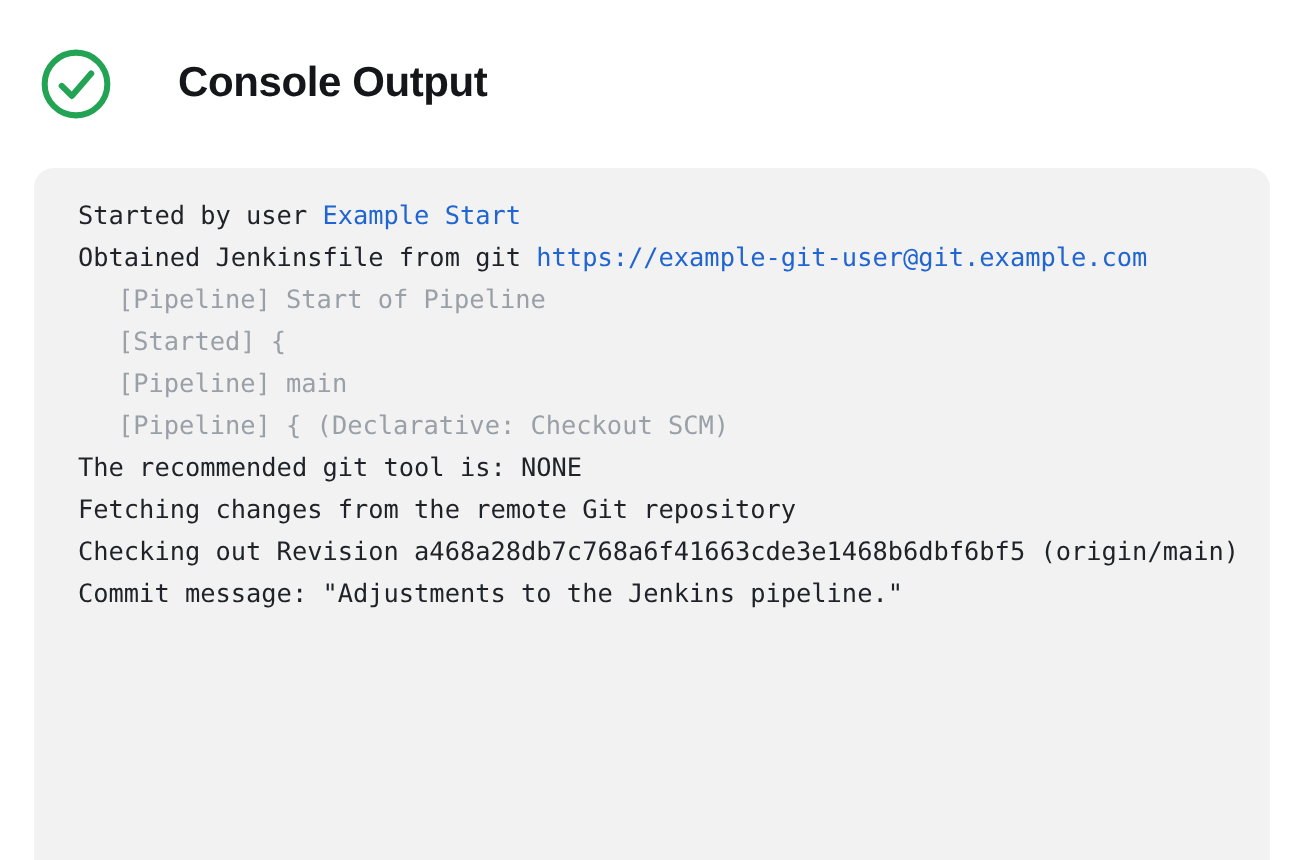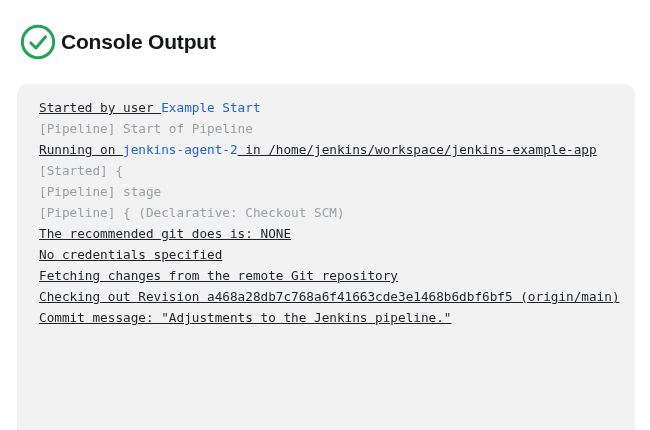--- a/index.html
+++ b/index.html
@@ -13,21 +13,21 @@
   * { margin: 0; padding: 0; box-sizing: border-box; }
   html, body {
     width: 650px; height: 430px;
     background: var(--page-bg);
     overflow: hidden;
     font-family: "Liberation Sans", sans-serif;
   }
   .header {
     display: flex;
     align-items: center;
-    gap: 4px;
+    gap: 32px;
     padding: 13px 0 0 19px;
     height: 70px;
   }
   .status-icon { width: 38px; height: 38px; flex: 0 0 auto; display: block; }
   .page-title {
     font-size: 21px;
     font-weight: 700;
     color: #14161a;
     letter-spacing: -0.2px;
   }
@@ -40,40 +40,39 @@
     background: var(--console-bg);
     border-radius: 10px;
     padding: 13px 8px 16px 22px;
     font-family: "DejaVu Sans Mono", "Liberation Mono", monospace;
     font-size: 12.7px;
     line-height: 21px;
     color: var(--text-dark);
     overflow: hidden;
   }
   .console-line { white-space: pre; }
-  .seg-text  { color: var(--text-dark); text-decoration: underline; }
+  .seg-text  { color: var(--text-dark); }
   .seg-link  { color: var(--link-blue); text-decoration: none; cursor: pointer; }
-  .seg-muted { color: var(--muted-gray); }
+  .seg-muted { color: var(--muted-gray); margin-left: 20px; }
 </style>
 </head>
 <body>
 
 <div class="header">
   <svg class="status-icon" viewBox="0 0 40 40" aria-hidden="true">
     <circle cx="20" cy="20" r="16.5" fill="none" stroke="#23a454" stroke-width="3.2"></circle>
     <path d="M12.5 21 L17.8 26.3 L28 14.5" fill="none" stroke="#23a454" stroke-width="3.2" stroke-linecap="round" stroke-linejoin="round"></path>
   </svg>
   <h1 class="page-title">Console Output</h1>
 </div>
 
 <div class="console-panel" id="console-panel">
     <div class="console-line"><span class="seg-text">Started by user </span><a class="seg-link">Example Start</a></div>
+    <div class="console-line"><span class="seg-text">Obtained Jenkinsfile from git </span><a class="seg-link">https://example-git-user@git.example.com</a></div>
     <div class="console-line"><span class="seg-muted">[Pipeline] Start of Pipeline</span></div>
-    <div class="console-line"><span class="seg-text">Running on </span><a class="seg-link">jenkins-agent-2</a><span class="seg-text"> in /home/jenkins/workspace/jenkins-example-app</span></div>
     <div class="console-line"><span class="seg-muted">[Started] {</span></div>
-    <div class="console-line"><span class="seg-muted">[Pipeline] stage</span></div>
+    <div class="console-line"><span class="seg-muted">[Pipeline] main</span></div>
     <div class="console-line"><span class="seg-muted">[Pipeline] { (Declarative: Checkout SCM)</span></div>
-    <div class="console-line"><span class="seg-text">The recommended git does is: NONE</span></div>
-    <div class="console-line"><span class="seg-text">No credentials specified</span></div>
+    <div class="console-line"><span class="seg-text">The recommended git tool is: NONE</span></div>
     <div class="console-line"><span class="seg-text">Fetching changes from the remote Git repository</span></div>
     <div class="console-line"><span class="seg-text">Checking out Revision a468a28db7c768a6f41663cde3e1468b6dbf6bf5 (origin/main)</span></div>
     <div class="console-line"><span class="seg-text">Commit message: "Adjustments to the Jenkins pipeline."</span></div>
   </div>
 
 </body></html>

